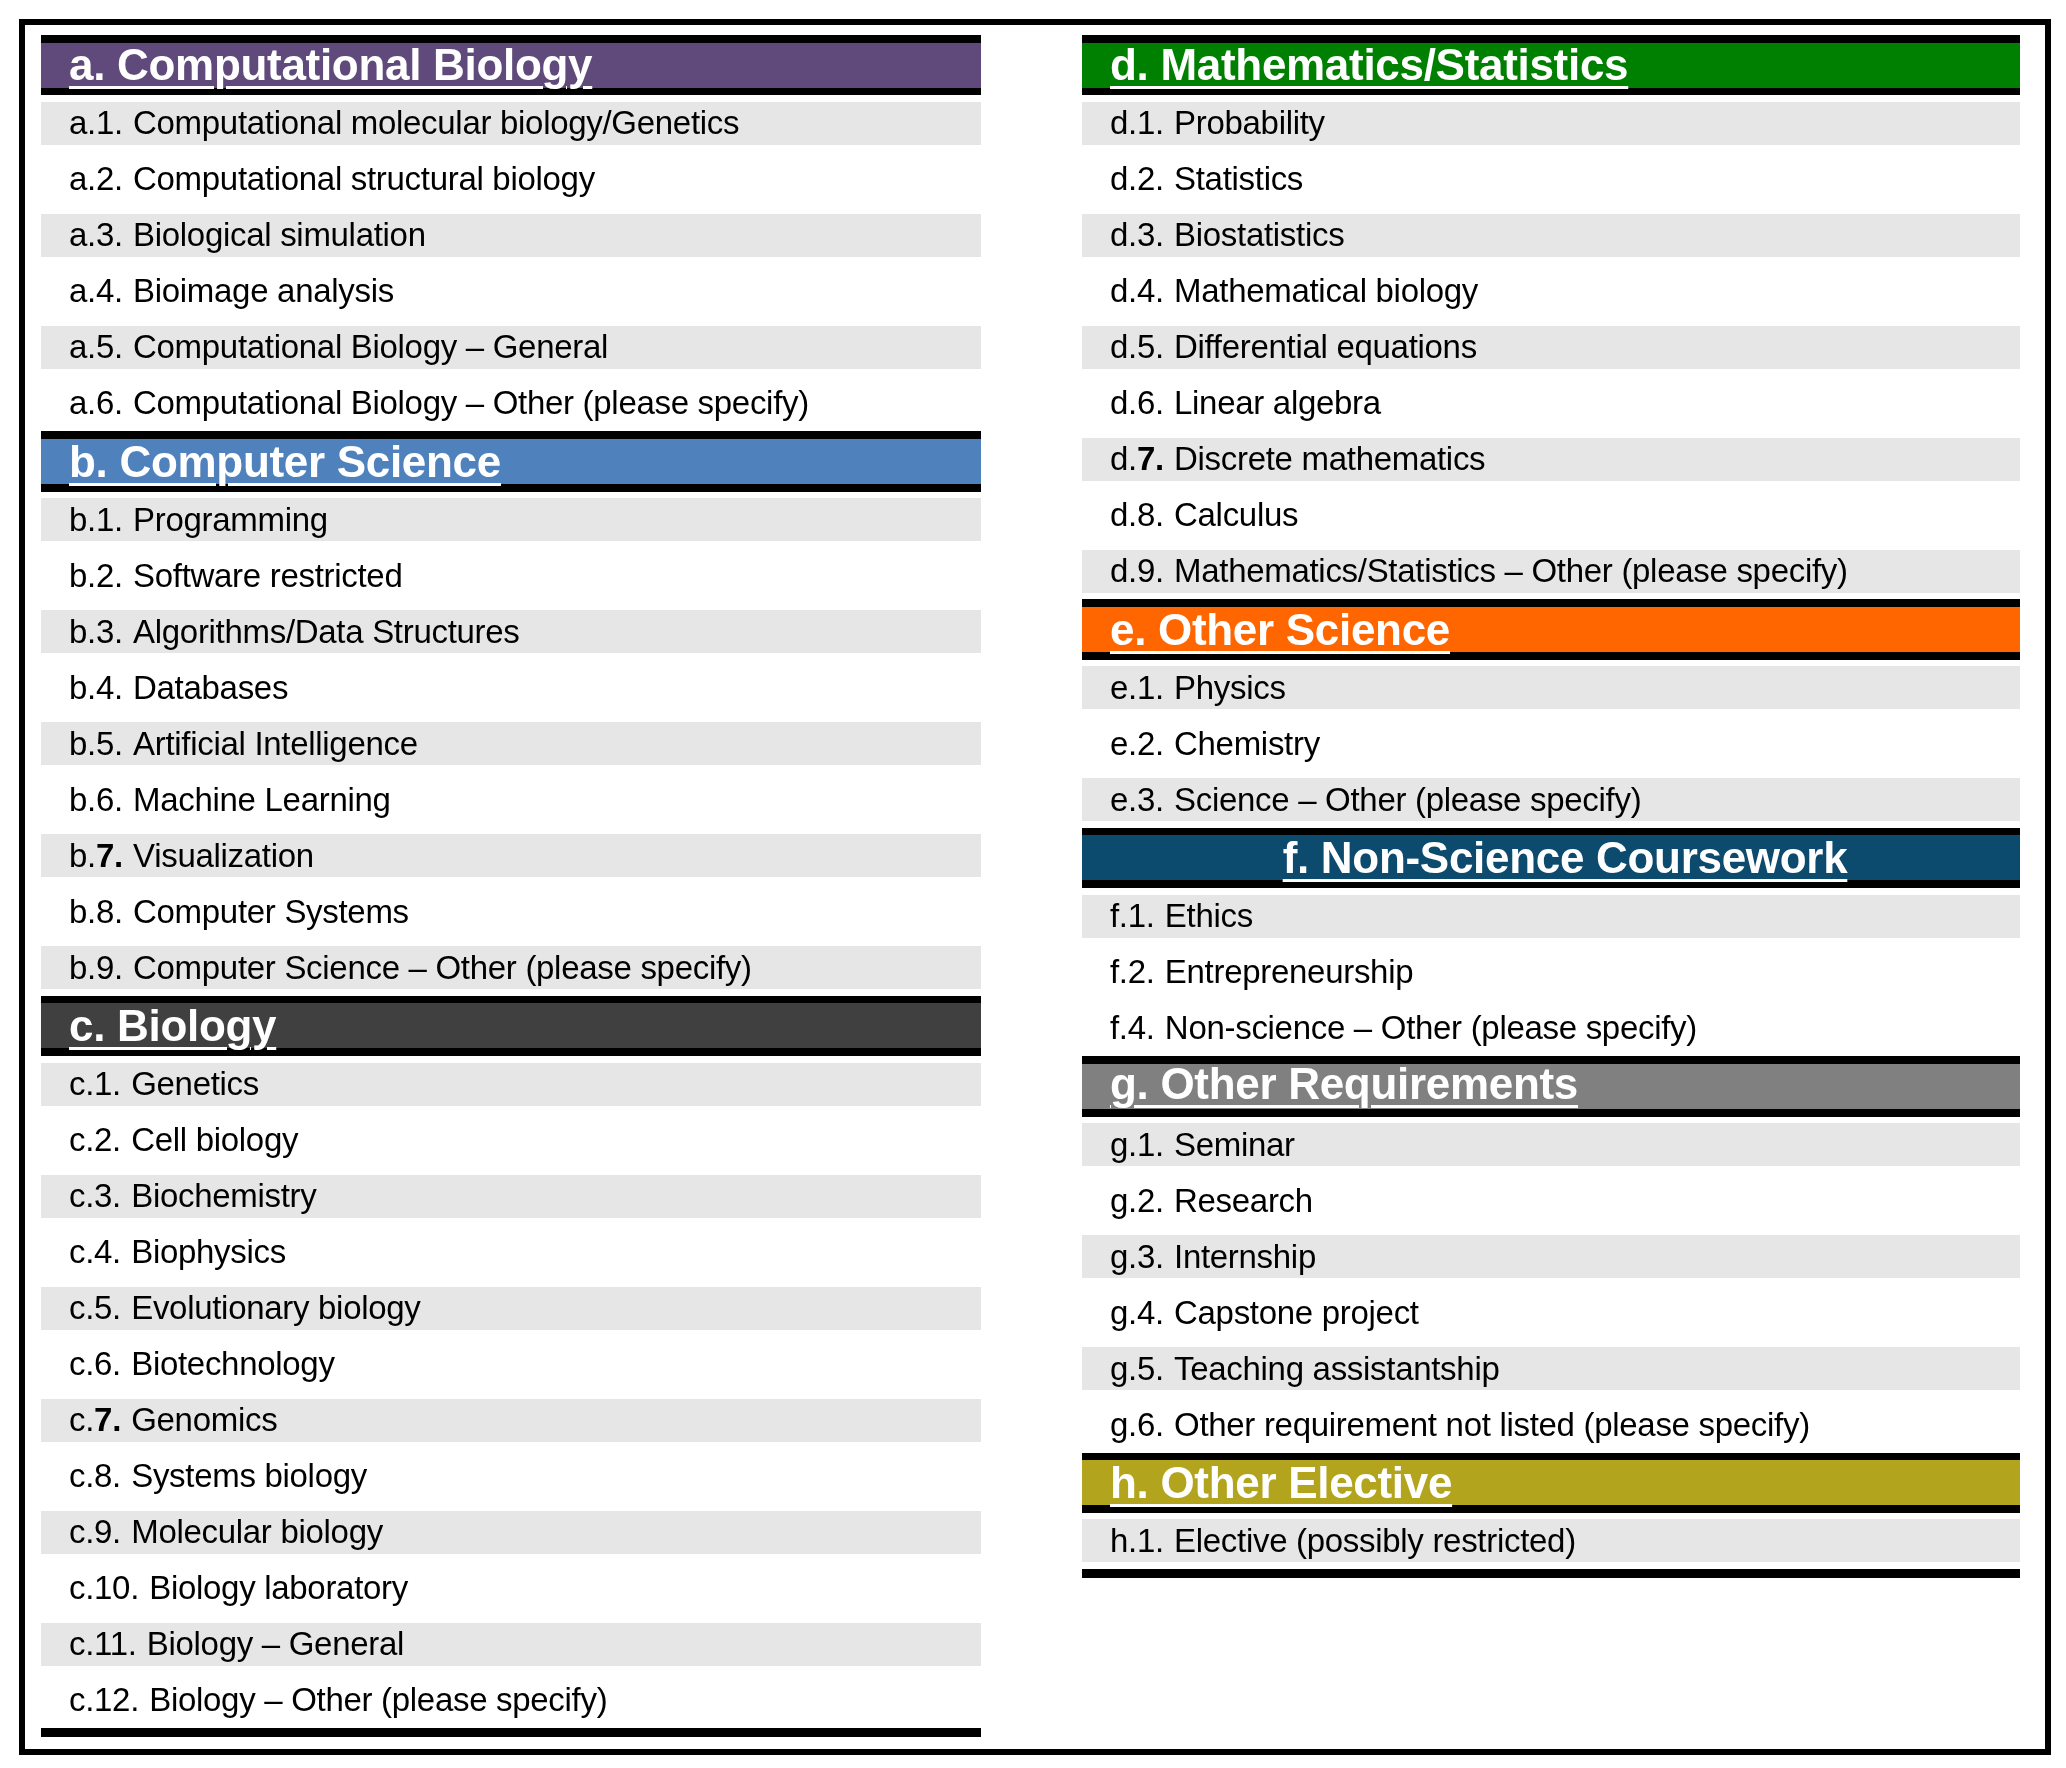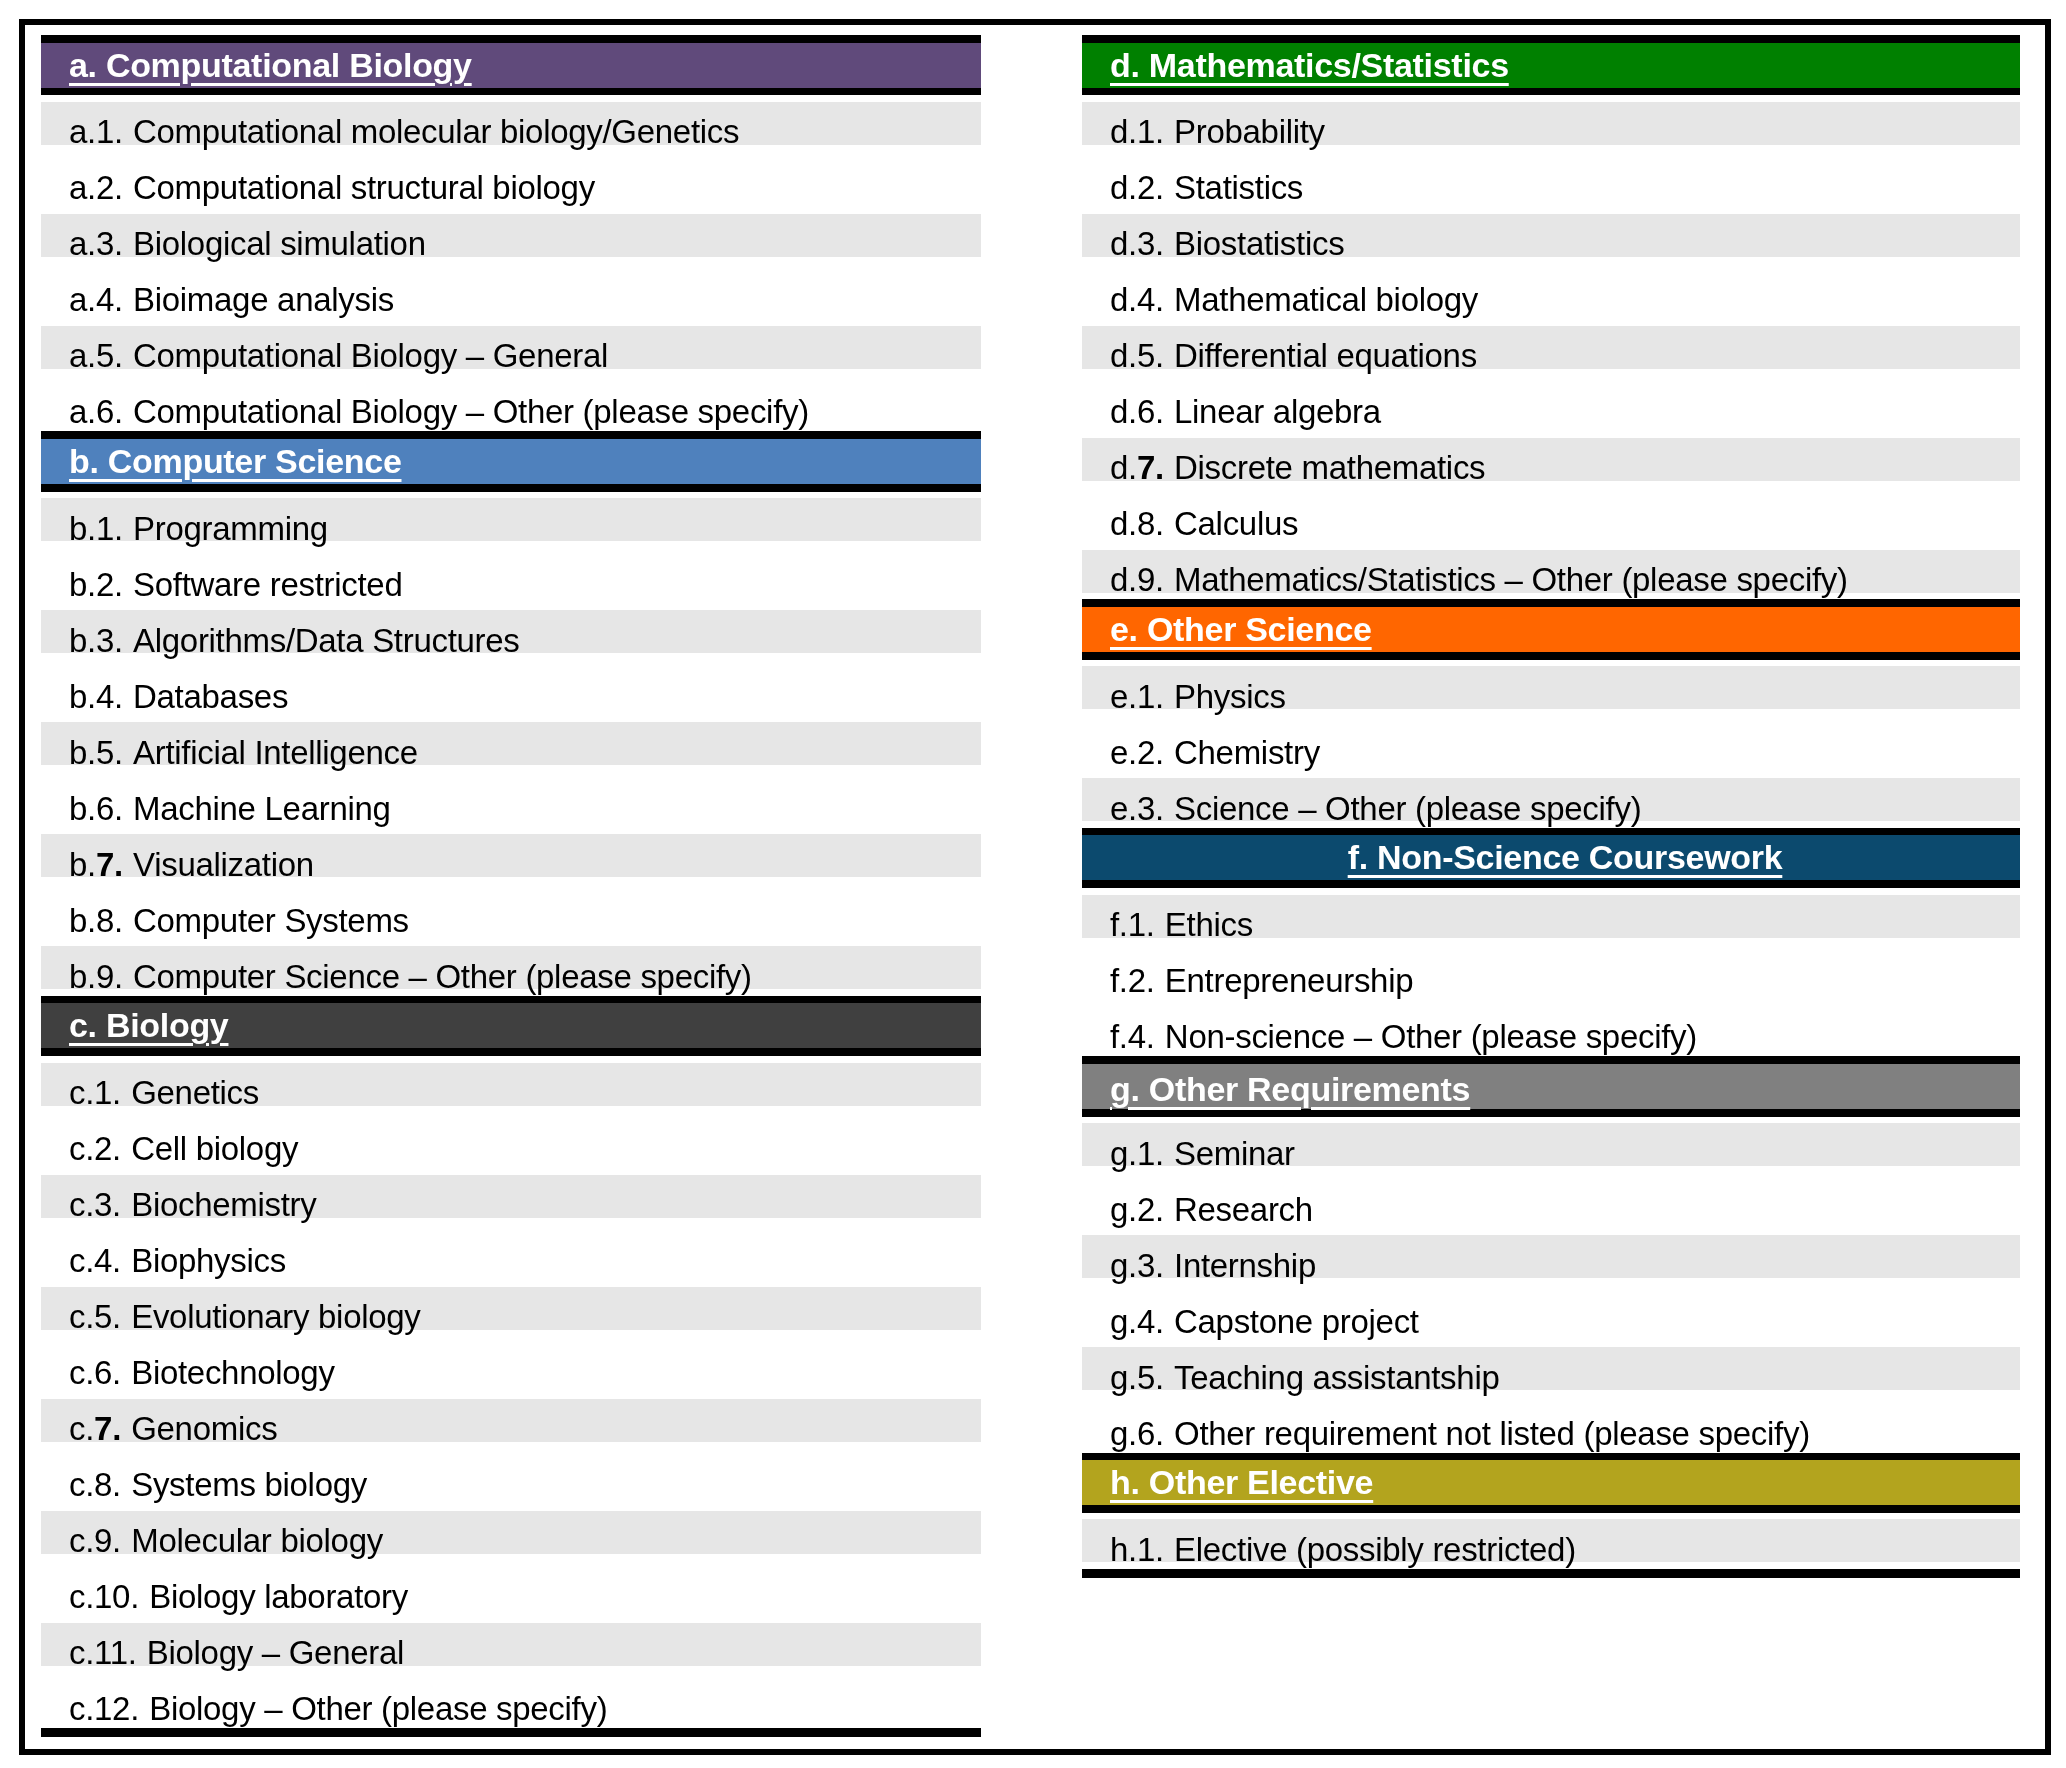--- a/index.html
+++ b/index.html
@@ -21,30 +21,30 @@
   #col-right{left:1082px;width:938px;}
   .bar{height:7.7px;background:#000;}
   .bottom-bar{height:9px;background:#000;}
   .band{
     height:45px;
     display:flex;align-items:center;
     padding-left:28px;box-sizing:border-box;
   }
   .band .title{
     color:#fff;
-    font-size:34px;font-weight:bold;letter-spacing:-0.3px;
+    font-size:44px;font-weight:bold;letter-spacing:-0.3px;
     text-decoration:underline;
     text-decoration-thickness:2.6px;
     text-underline-offset:5.7px;
     white-space:nowrap;
   }
   .row{
     position:relative;
     height:56px;
-    display:flex;align-items:flex-end;
+    display:flex;align-items:center;
     padding-left:28px;box-sizing:border-box;
     font-size:33px;letter-spacing:-0.3px;
     white-space:nowrap;
   }
   .row.gray::before{
     content:"";
     position:absolute;left:0;right:0;top:6.4px;bottom:6.4px;
     background:var(--stripe,#E6E6E6);
   }
   .row > *{position:relative;}

